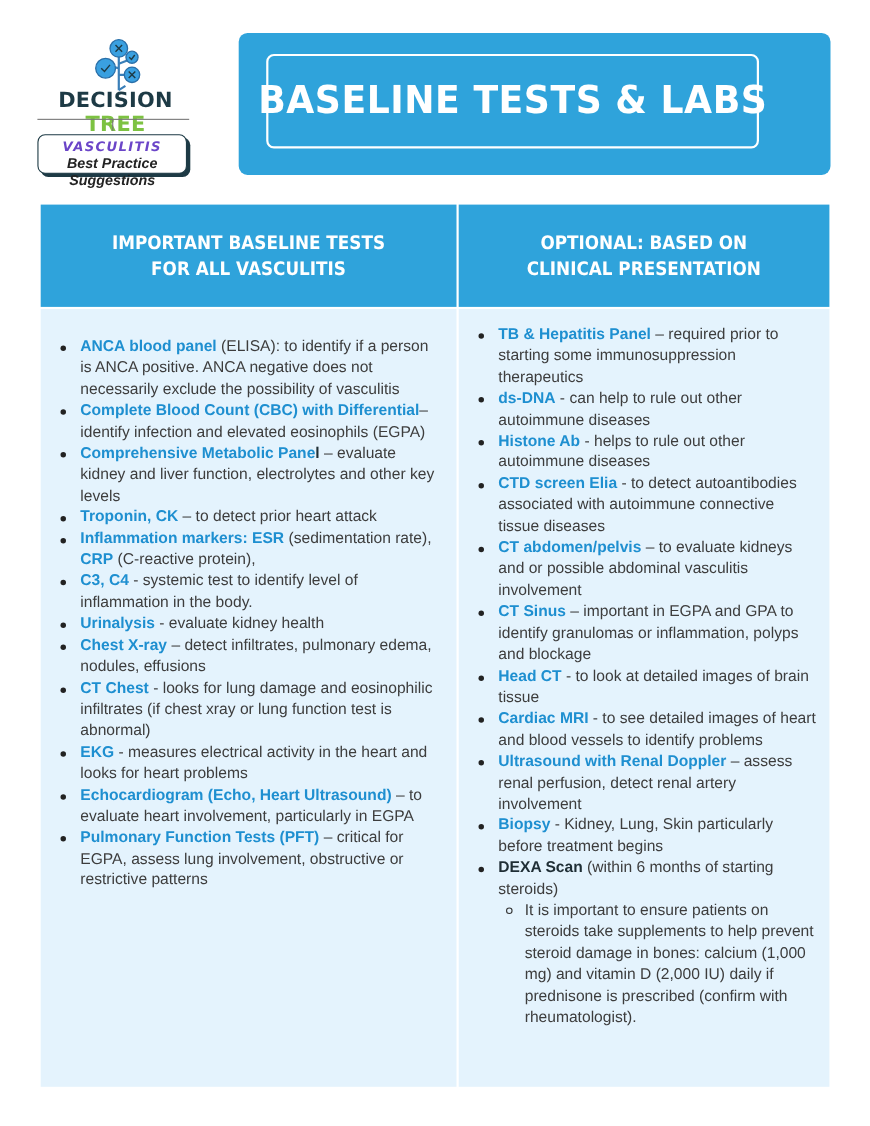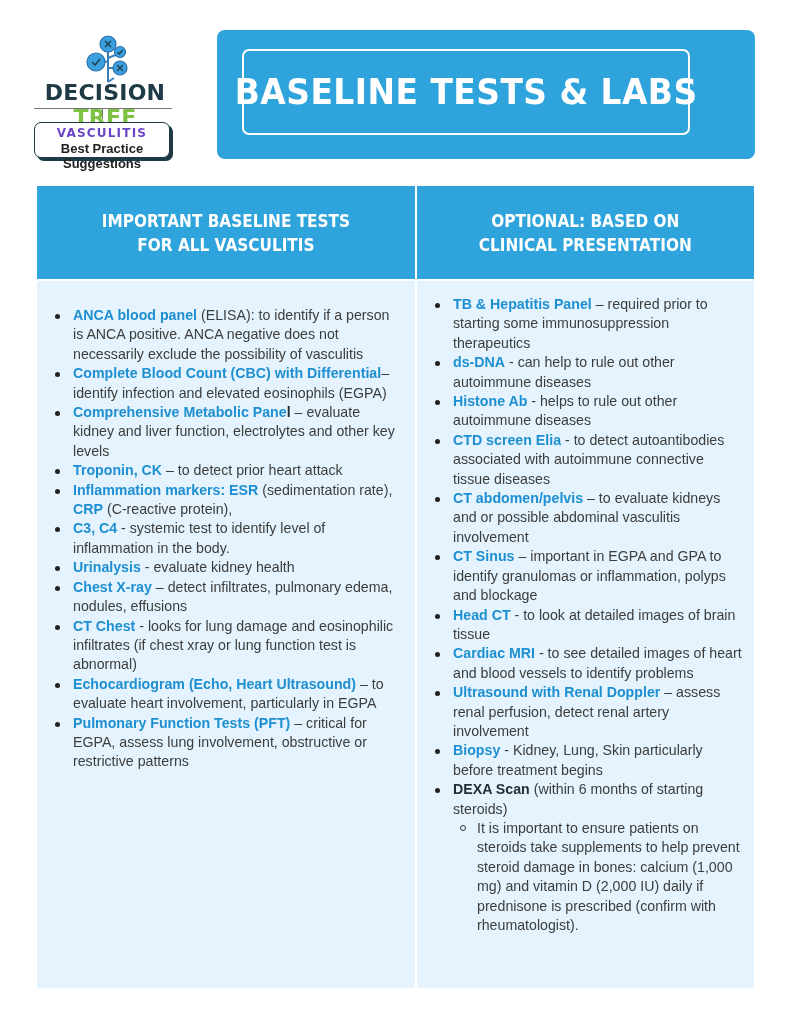--- a/index.html
+++ b/index.html
@@ -1,26 +1,26 @@
 <!DOCTYPE html>
 <html><head>
 <meta charset="utf-8">
 <style>
   html, body { margin: 0; padding: 0; background: #ffffff; }
   body { width: 791px; height: 1024px; position: relative; overflow: hidden; font-family: "Liberation Sans", sans-serif; color: #3a3a3a; }
 
   
   .logo { position: absolute; left: 30px; top: 28px; width: 150px; height: 135px; }
   .logo-tree { position: absolute; left: 54px; top: 4px; width: 50px; height: 52px; }
-  .logo-word { position: absolute; left: 0; top: 52px; width: 150px; text-align: center; font-family: "DejaVu Sans", sans-serif; font-weight: bold; font-size: 22px; letter-spacing: 0.2px; }
+  .logo-word { position: absolute; left: 0; top: 52px; width: 150px; text-align: center; font-family: "DejaVu Sans", sans-serif; font-weight: bold; font-size: 19px; letter-spacing: 0.2px; }
   .logo-word .w1 { color: #1d3a45; }
   .logo-word .w2 { color: #7dc242; }
   .logo-line { position: absolute; left: 4px; top: 80px; width: 138px; height: 1px; background: #777; }
   .logo-arrow { position: absolute; left: 72px; top: 81px; width: 1px; height: 10px; background: #777; }
-  .logo-box { position: absolute; left: 4px; top: 94px; width: 134px; height: 34px; border: 1.5px solid #1d3a45; border-radius: 7px; background: #fff; box-shadow: 3px 3px 0 #1d3a45; text-align: center; }
+  .logo-box { position: absolute; left: 4px; top: 94px; width: 134px; height: 34px; border: 1.5px solid #1d3a45; border-radius: 7px; background: #fff; box-shadow: 3px 3px 0 #1d3a45; text-align: center; font-style: italic; }
   .logo-box .vt { font-family: "DejaVu Sans", sans-serif; font-weight: bold; color: #6b45c8; font-size: 12px; letter-spacing: 1.2px; margin-top: 3px; }
   .logo-box .st { font-weight: bold; color: #222; font-size: 13px; margin-top: 1px; }
 
   
   .banner { position: absolute; left: 217px; top: 30px; width: 538px; height: 129px; background: #2fa3db; border-radius: 8px; }
   .banner-inner { position: absolute; left: 25px; top: 19px; width: 448px; height: 86px; border: 2.5px solid #fff; border-radius: 7px; box-sizing: border-box; display: flex; align-items: center; justify-content: center; }
   .banner-title { color: #fff; font-family: "DejaVu Sans", sans-serif; font-weight: bold; font-size: 35px; letter-spacing: 0.5px; white-space: nowrap; transform: scaleX(0.94); }
 
   
   .table { position: absolute; left: 37px; top: 186px; width: 717px; height: 802px; }
@@ -97,20 +97,21 @@
         <li><span class="kw">ANCA blood panel</span><span> (ELISA): to identify if a person is ANCA positive. ANCA negative does not necessarily exclude the possibility of vasculitis</span>
         </li>
         <li><span class="kw">Complete Blood Count (CBC) with Differential</span><span>– identify infection and elevated eosinophils (EGPA)</span></li>
         <li><span class="kw">Comprehensive Metabolic Pane</span><span class="kd">l</span><span> – evaluate kidney and liver function, electrolytes and other key levels</span></li>
         <li><span class="kw">Troponin, CK</span><span> – to detect prior heart attack</span></li>
         <li><span class="kw">Inflammation markers: ESR</span><span> (sedimentation rate), </span><span class="kw">CRP</span><span> (C-reactive protein),</span></li>
         <li><span class="kw">C3, C4</span><span> - systemic test to identify level of inflammation in the body.</span></li>
         <li><span class="kw">Urinalysis</span><span> - evaluate kidney health</span></li>
         <li><span class="kw">Chest X-ray</span><span> – detect infiltrates, pulmonary edema, nodules, effusions</span></li>
         <li><span class="kw">CT Chest</span><span> - looks for lung damage and eosinophilic infiltrates (if chest xray or lung function test is abnormal)</span></li>
+        <li><span class="kw">EKG</span><span> - measures electrical activity in the heart and looks for heart problems</span></li>
         <li><span class="kw">Echocardiogram (Echo, Heart Ultrasound)</span><span> – to evaluate heart involvement, particularly in EGPA</span></li>
         <li><span class="kw">Pulmonary Function Tests (PFT)</span><span> – critical for EGPA, assess lung involvement, obstructive or restrictive patterns</span></li>
       </ul>
     </div>
   </div>
 
   <div class="col col-right">
     <div class="col-head">
       <div>
         <span>OPTIONAL: BASED ON</span>

